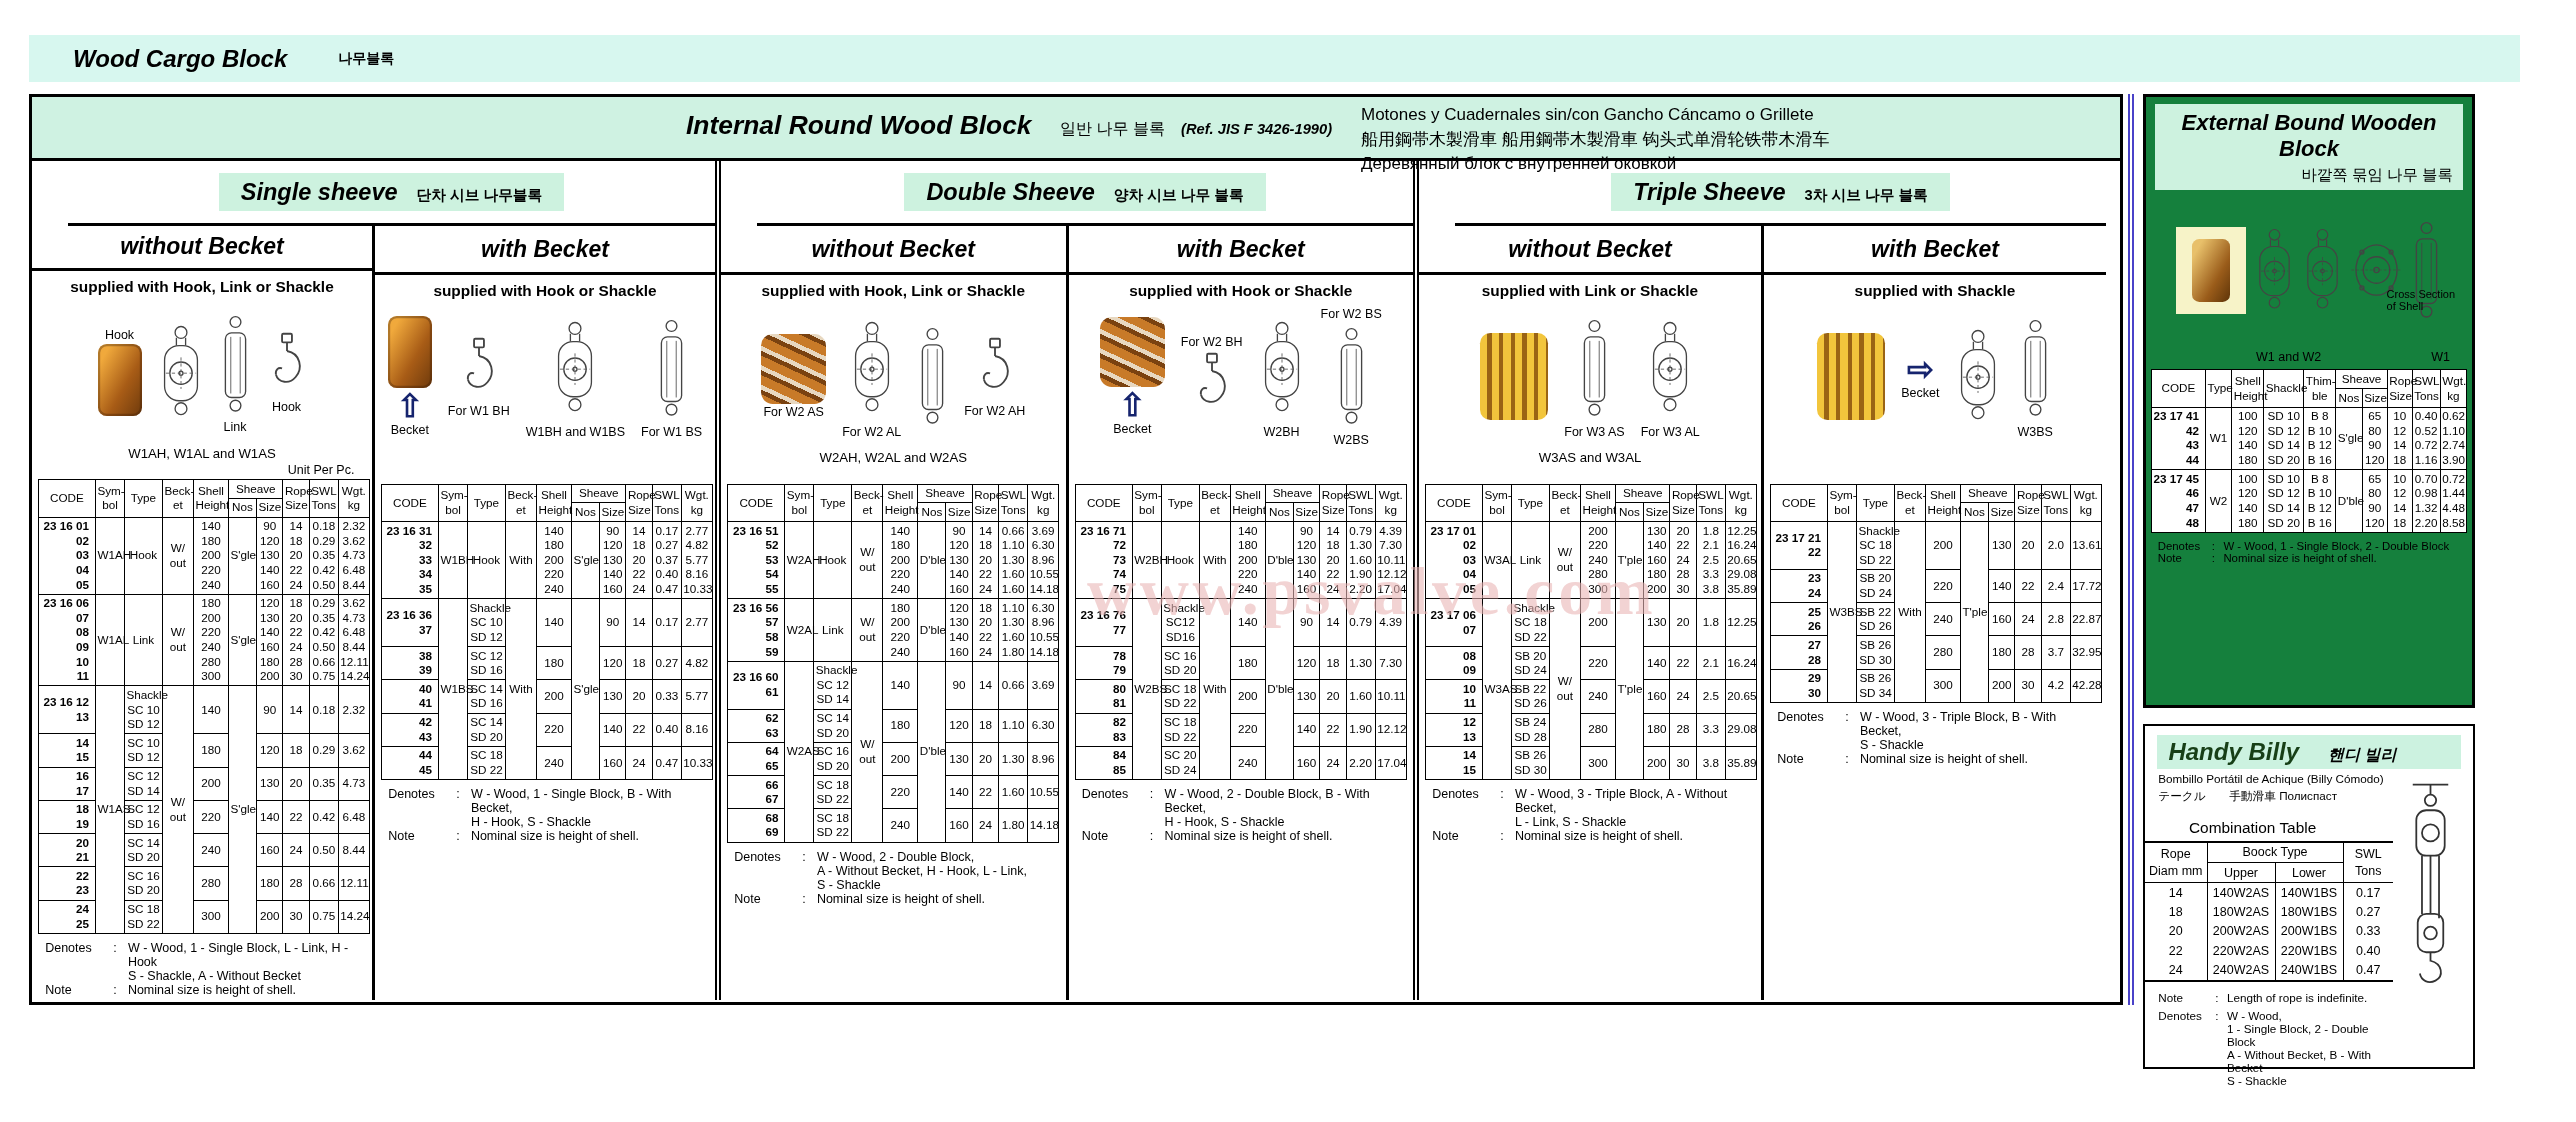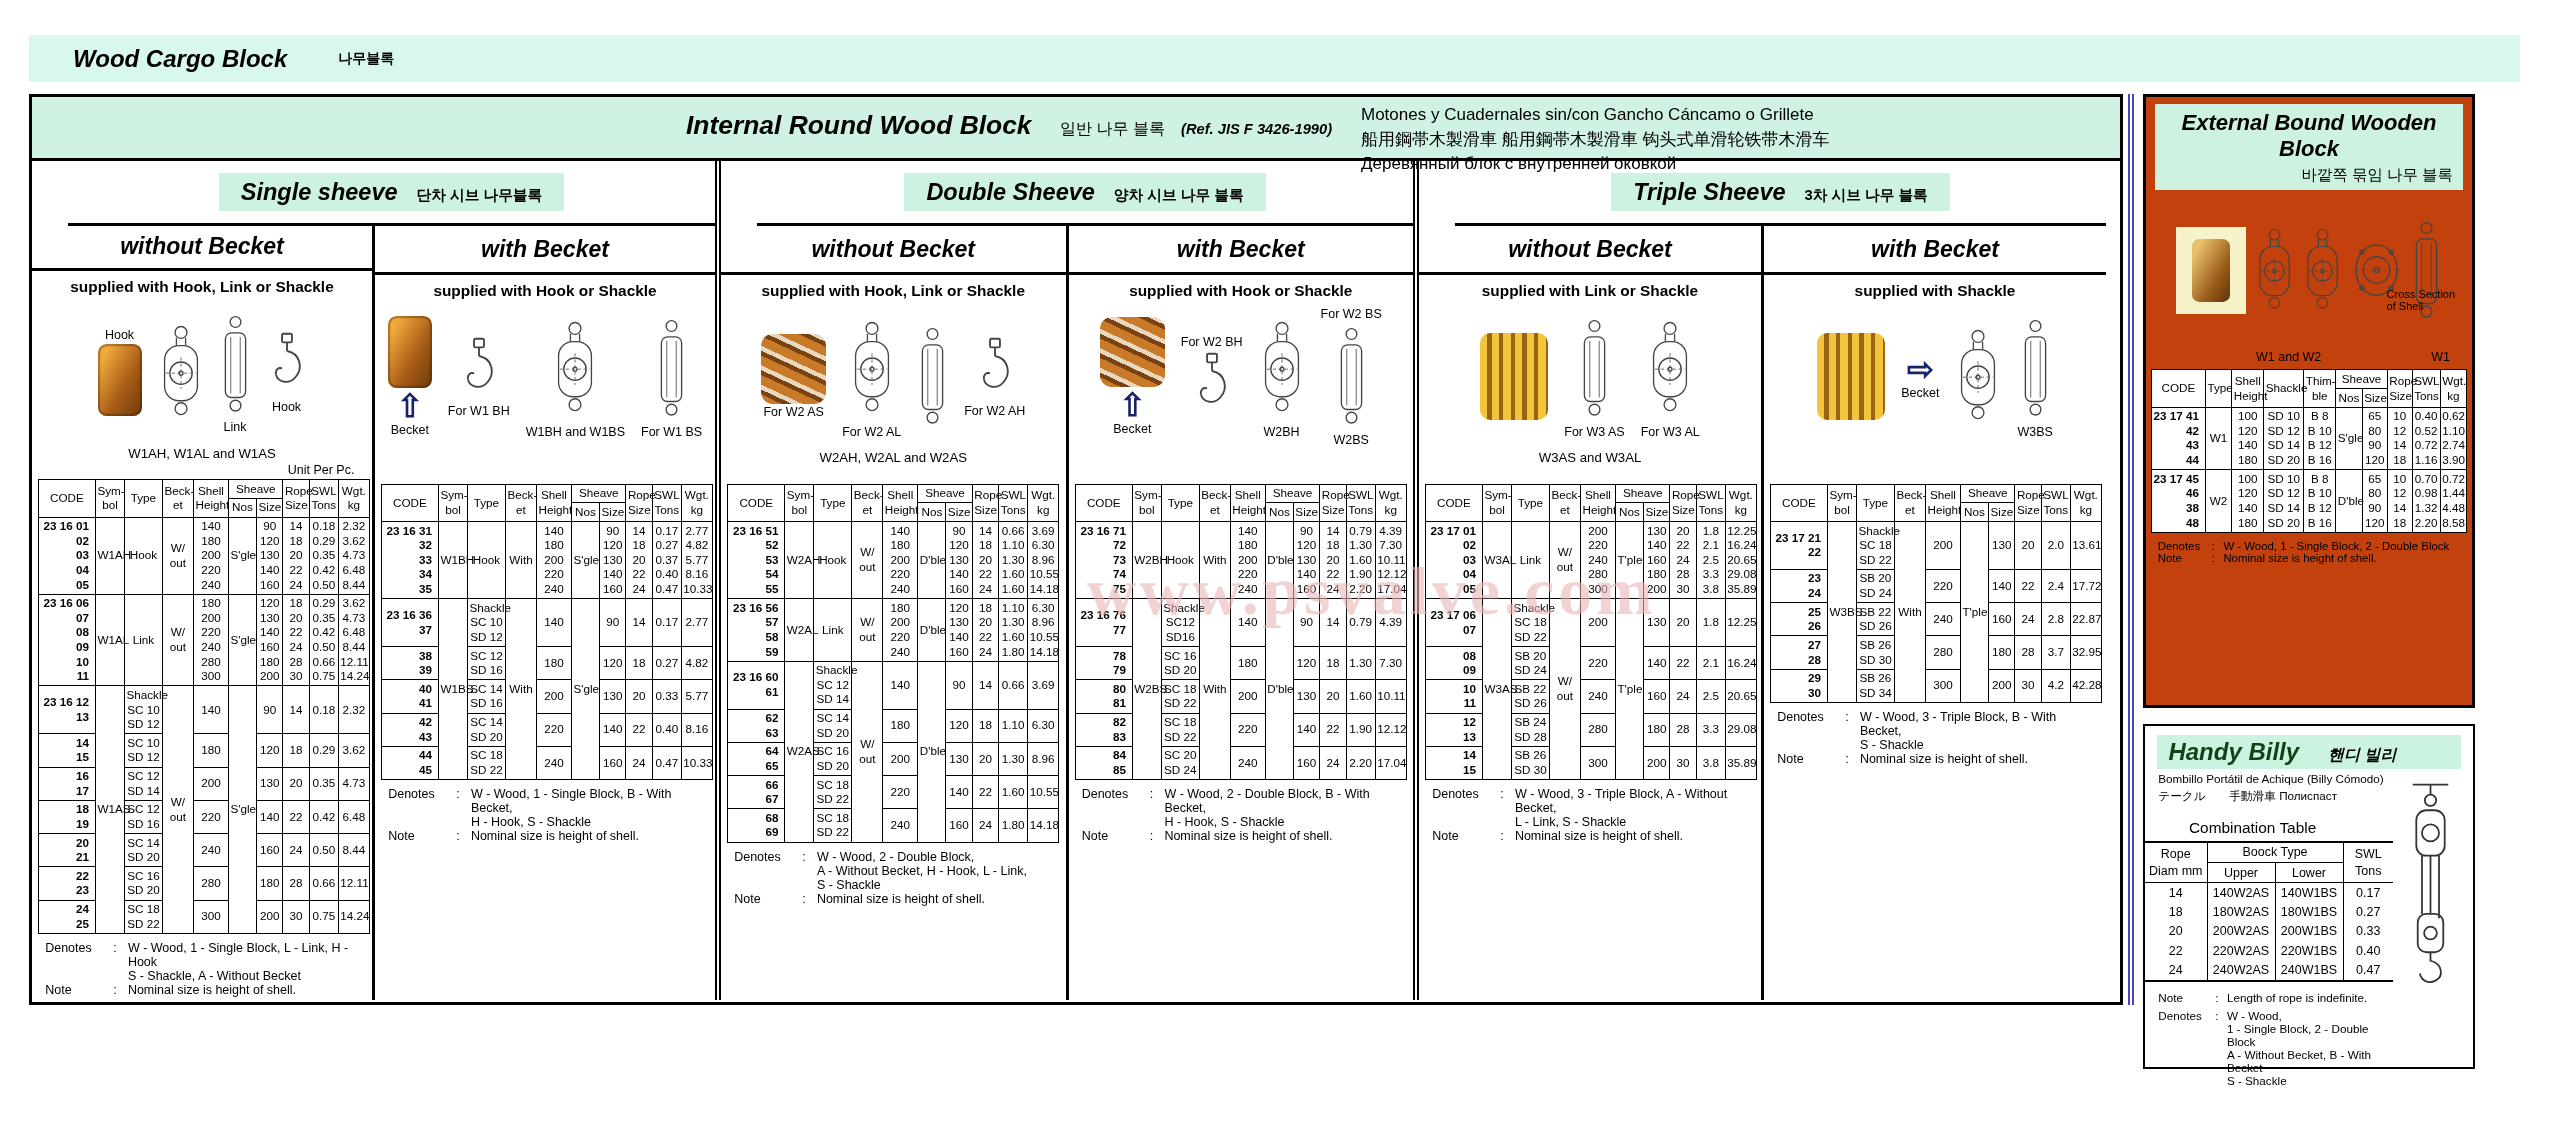--- a/index.html
+++ b/index.html
@@ -58,21 +58,21 @@
   .notes{margin-top:7.3px;font-size:12.5px;padding-left:7.3px;}
   .note-row{display:flex;align-items:flex-start;}
   .nk{width:68px;flex:none;}
   .nc{width:14.7px;flex:none;}
   .nv{white-space:pre-line;}
 
   
   .blue-bar{position:absolute;left:2128px;top:94px;width:5.9px;height:911px;background:#fff;
             border-left:2.9px solid #4a42c8;border-right:2.9px solid #4a42c8;box-sizing:border-box;}
   .ext{position:absolute;left:2143px;top:94px;width:332px;height:614px;border:3.7px solid #000;
-       box-sizing:border-box;background:#c2410c;}
+       box-sizing:border-box;background:#15803d;}
   .ext-head{background:#cdf2df;margin:7.3px 8.8px 0;padding:5.9px 10.3px 4.4px;}
   .ext-head .en{font-style:italic;font-weight:bold;font-size:22px;text-align:center;}
   .ext-head .ko{font-size:15.4px;text-align:right;margin-top:2.9px;}
   .ext-sub{margin:4.4px 4.4px 0;padding:0 10.3px 5.9px;border-bottom:2.9px solid #000;}
   .ext-sub .s1{font-style:italic;font-weight:bold;font-size:16px;}
   .ext-sub .s2{font-style:italic;font-weight:bold;font-size:12.5px;}
   .ext-sub .s3,.ext-sub .s4,.ext-sub .s5{font-size:11.4px;line-height:1.4;}
   .ext-art{height:160px;position:relative;display:flex;align-items:center;justify-content:center;gap:7.3px;padding:0 4.4px;}
   .ext-capts{position:relative;height:19px;font-size:12.5px;}
   .ext-capts .c1{position:absolute;left:110px;}
@@ -1550,21 +1550,21 @@
 0.72
 1.16</td>
               <td>0.62
 1.10
 2.74
 3.90</td>
             </tr>
             <tr>
               <td class="code">23 17 45
 46
-38
+47
 48</td>
               <td>W2</td>
               <td>100
 120
 140
 180</td>
               <td>SD 10
 SD 12
 SD 14
 SD 20</td>

